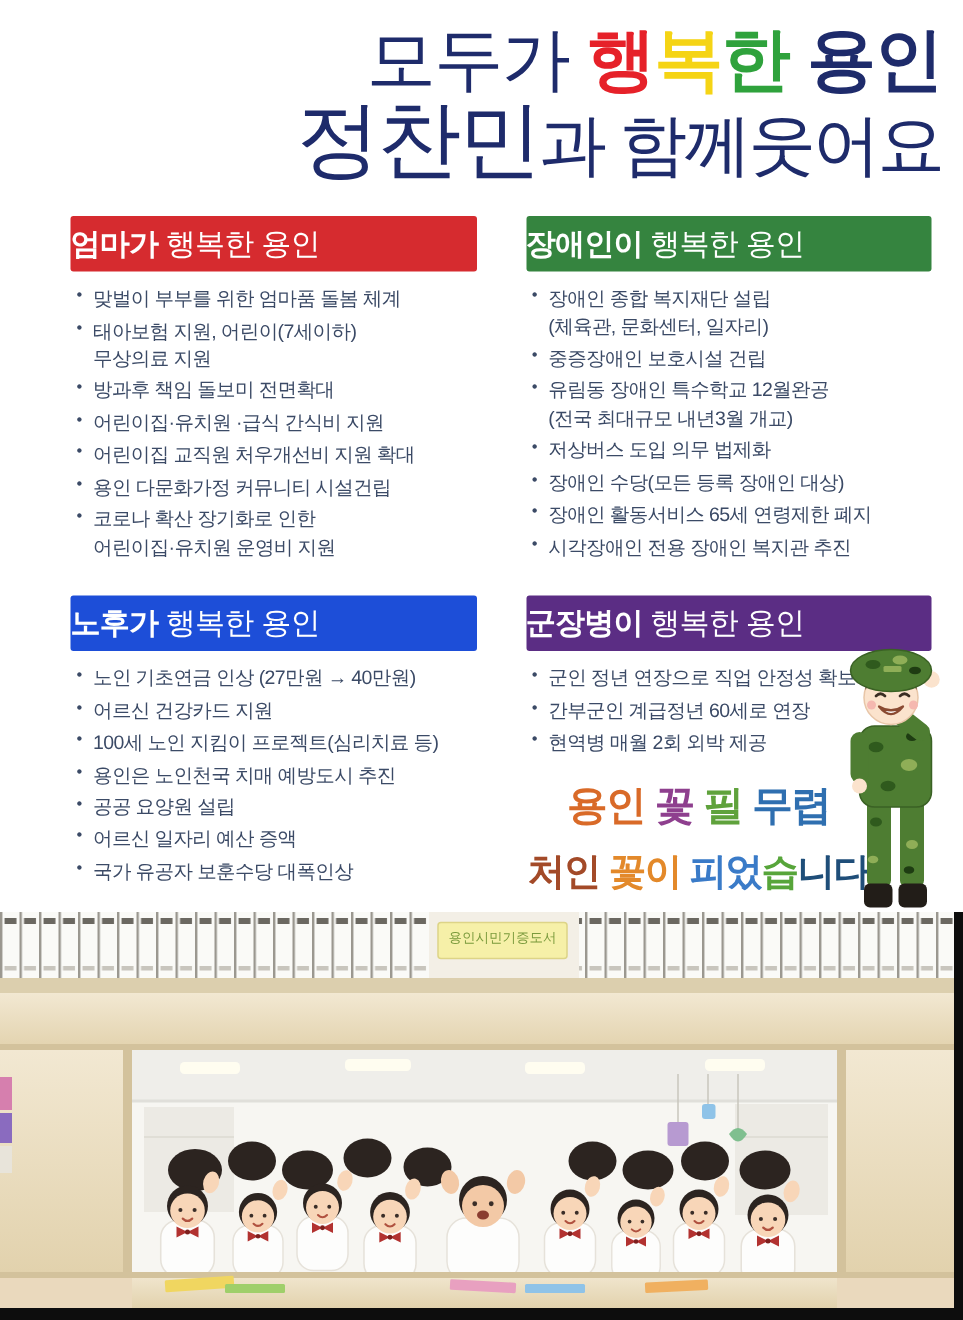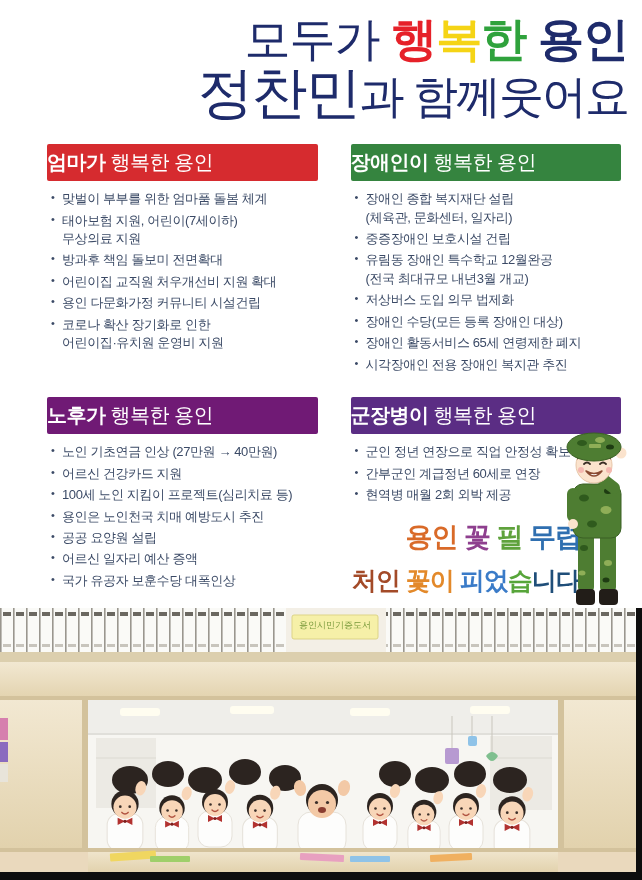--- a/index.html
+++ b/index.html
@@ -30,21 +30,21 @@
   ul.policy-list li{
     position:relative;padding-left:11px;margin-bottom:3px;
     font-size:13px;line-height:1.42;color:#3b4a66;letter-spacing:-0.4px;
     white-space:pre-line;
   }
   ul.policy-list li::before{
     content:"•";position:absolute;left:0;top:0;font-size:11px;color:#3b4a66;
   }
   
   .slogan{margin-top:14px;text-align:center;padding-right:40px;}
-  .slogan .l1{font-size:27px;font-weight:700;letter-spacing:-1px;margin-bottom:9px;text-align:right;}
+  .slogan .l1{font-size:27px;font-weight:700;letter-spacing:-1px;margin-bottom:9px;}
   .slogan .l2{font-size:25px;font-weight:700;letter-spacing:-1px;}
   .slogan span{white-space:pre;}
   
   .soldier{position:absolute;right:0;top:428px;width:94px;height:196px;z-index:5;}
   
   .photo{position:absolute;left:0;bottom:0;width:642px;height:272px;z-index:1;}
 </style>
 </head>
 <body>
 
@@ -62,20 +62,21 @@
   <section>
     <div class="sec-header" style="background-color: rgb(214, 43, 47);">
       <span class="b">엄마가</span>
         <span class="r"> 행복한 용인</span>
     </div>
     <ul class="policy-list">
       <li>맞벌이 부부를 위한 엄마품 돌봄 체계</li>
       <li>태아보험 지원, 어린이(7세이하)
 무상의료 지원</li>
       <li>방과후 책임 돌보미 전면확대</li>
+      <li>어린이집·유치원 ·급식 간식비 지원</li>
       <li>어린이집 교직원 처우개선비 지원 확대</li>
       <li>용인 다문화가정 커뮤니티 시설건립</li>
       <li>코로나 확산 장기화로 인한
 어린이집·유치원 운영비 지원</li>
     </ul>
   </section>
 
   <section>
     <div class="sec-header" style="background-color: rgb(53, 132, 63);">
       <span class="b">장애인이</span>
@@ -88,21 +89,21 @@
       <li>유림동 장애인 특수학교 12월완공
 (전국 최대규모 내년3월 개교)</li>
       <li>저상버스 도입 의무 법제화</li>
       <li>장애인 수당(모든 등록 장애인 대상)</li>
       <li>장애인 활동서비스 65세 연령제한 폐지</li>
       <li>시각장애인 전용 장애인 복지관 추진</li>
     </ul>
   </section>
 
   <section>
-    <div class="sec-header" style="background-color: #701a75;">
+    <div class="sec-header" style="background-color: #1d4ed8;">
       <span class="b">노후가</span>
         <span class="r"> 행복한 용인</span>
     </div>
     <ul class="policy-list">
       <li>노인 기초연금 인상 (27만원 → 40만원)</li>
       <li>어르신 건강카드 지원</li>
       <li>100세 노인 지킴이 프로젝트(심리치료 등)</li>
       <li>용인은 노인천국 치매 예방도시 추진</li>
       <li>공공 요양원 설립</li>
       <li>어르신 일자리 예산 증액</li>

